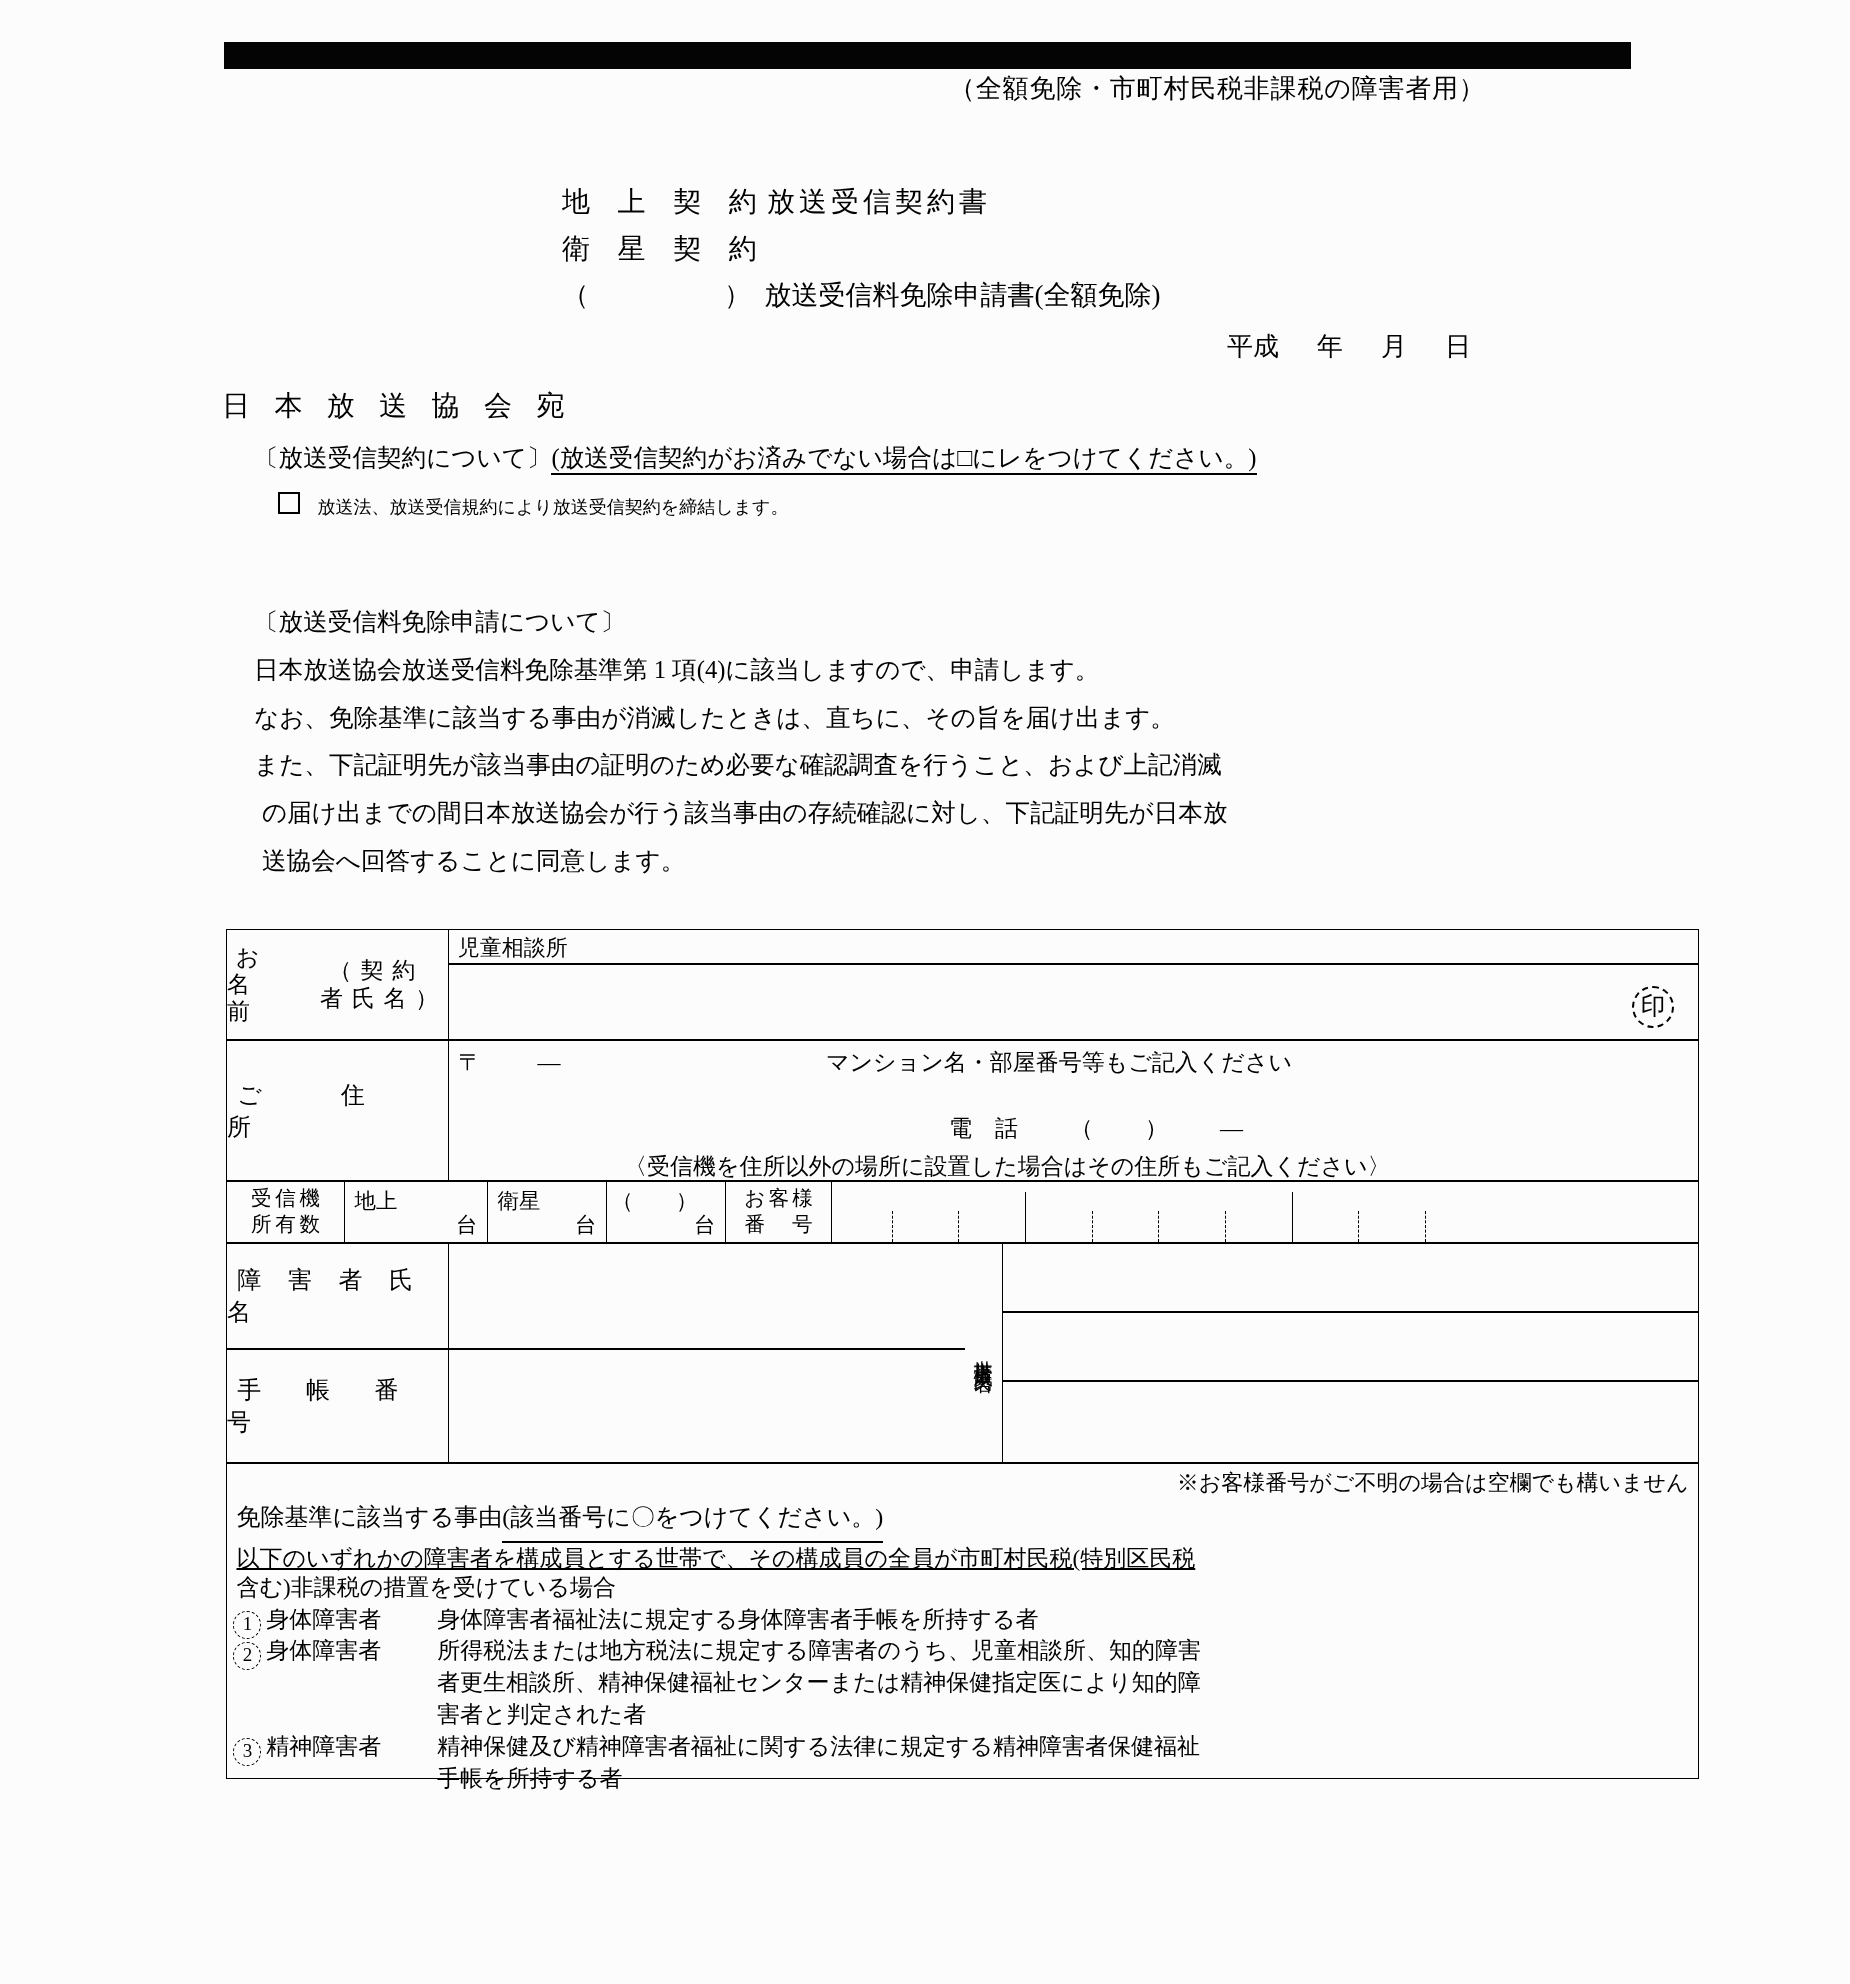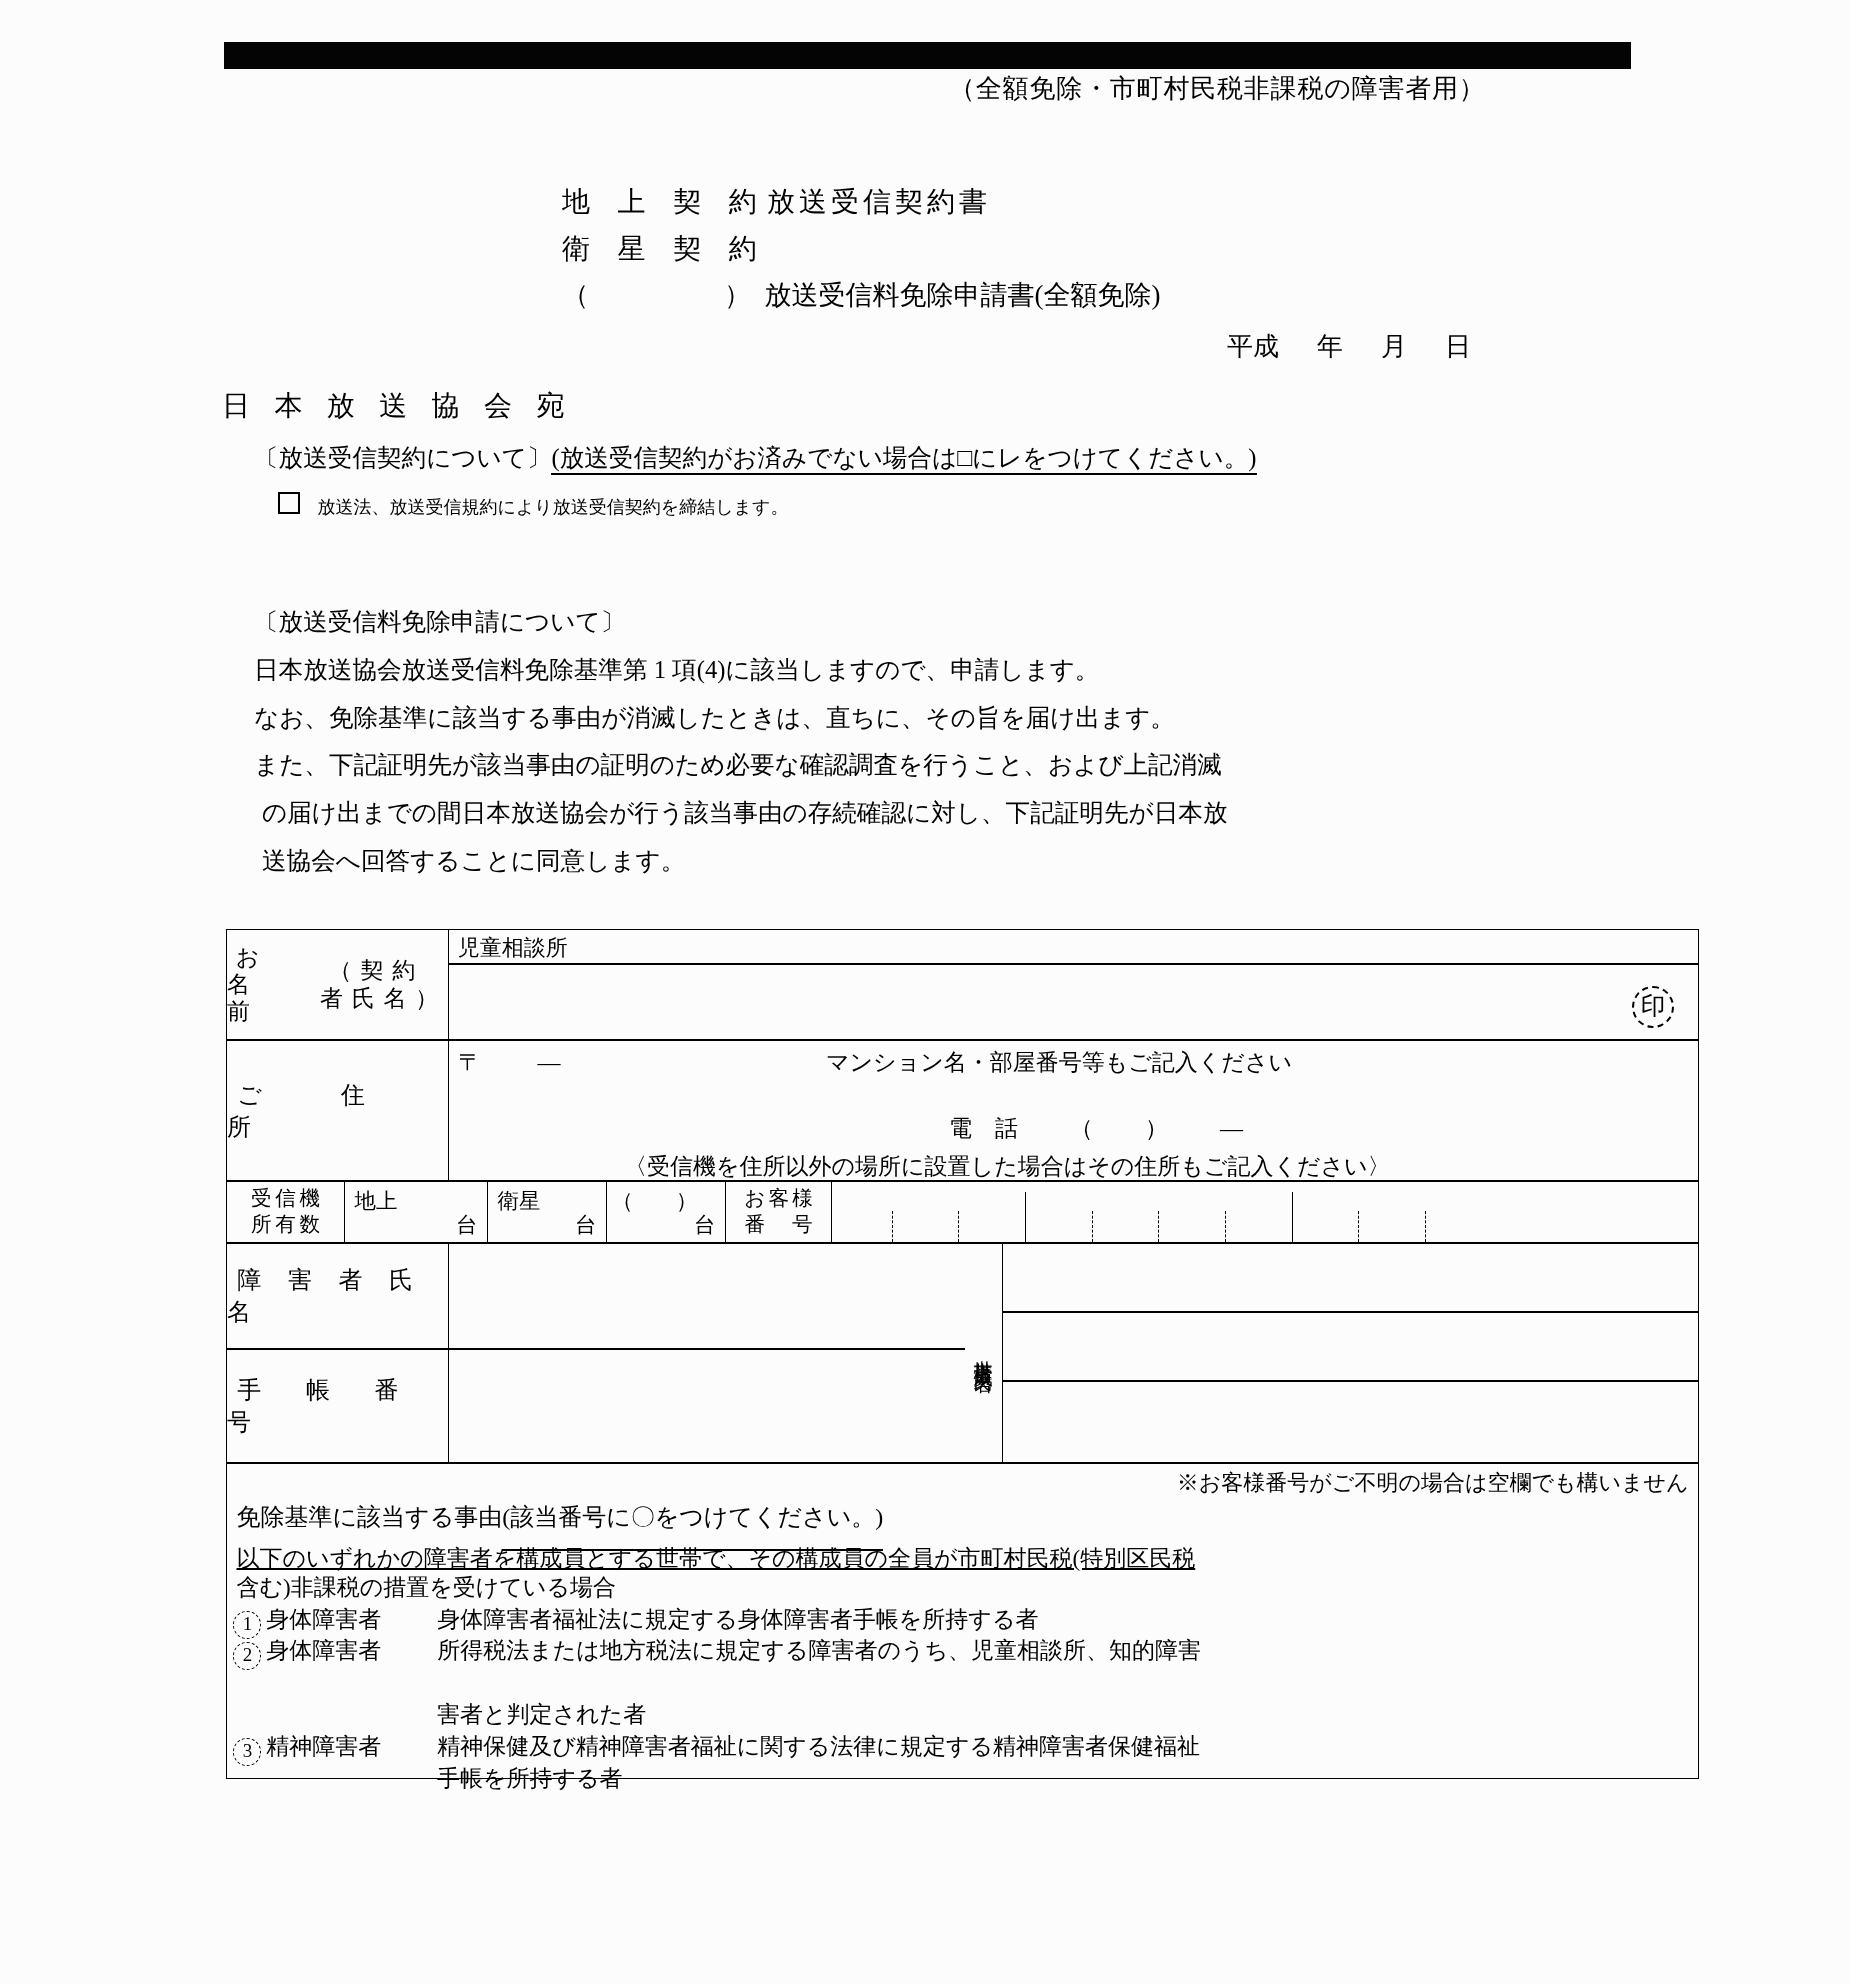--- a/index.html
+++ b/index.html
@@ -289,21 +289,21 @@
   .crit-note {
     position: absolute;
     right: 9.5px; top: 4px;
     font-size: 22px; white-space: nowrap;
   }
   .crit-head {
     position: absolute;
     left: 9.5px; top: 37px;
     font-size: 24px; white-space: nowrap;
   }
-  .crit-head .u { border-bottom: 2.8px solid #000; padding-bottom: 19px; }
+  .crit-head .u { border-bottom: 2.8px solid #000; padding-bottom: 11px; }
   .crit-sub1 {
     position: absolute; left: 9.5px; top: 79px;
     font-size: 23px; white-space: nowrap; text-decoration: underline;
   }
   .crit-sub2 {
     position: absolute; left: 9.5px; top: 108px;
     font-size: 23px; white-space: nowrap;
   }
   .crit-item {
     position: absolute;
@@ -457,20 +457,21 @@
       <div class="crit-sub1">以下のいずれかの障害者を構成員とする世帯で、その構成員の全員が市町村民税(特別区民税</div>
       <div class="crit-sub2">含む)非課税の措置を受けている場合</div>
 
       <div class="crit-item" style="top:140px;">
         <span class="cnum">1</span><span class="cterm">身体障害者</span><span>身体障害者福祉法に規定する身体障害者手帳を所持する者</span>
       </div>
 
       <div class="crit-item" style="top:171px;">
         <span class="cnum">2</span><span class="cterm">身体障害者</span><span>所得税法または地方税法に規定する障害者のうち、児童相談所、知的障害</span>
       </div>
+      <div class="cont-line" style="top:203px;">者更生相談所、精神保健福祉センターまたは精神保健指定医により知的障</div>
       <div class="cont-line" style="top:235px;">害者と判定された者</div>
 
       <div class="crit-item" style="top:267px;">
         <span class="cnum">3</span><span class="cterm">精神障害者</span><span>精神保健及び精神障害者福祉に関する法律に規定する精神障害者保健福祉</span>
       </div>
       <div class="cont-line" style="top:299px;">手帳を所持する者</div>
     </div>
 
   </div>
 

